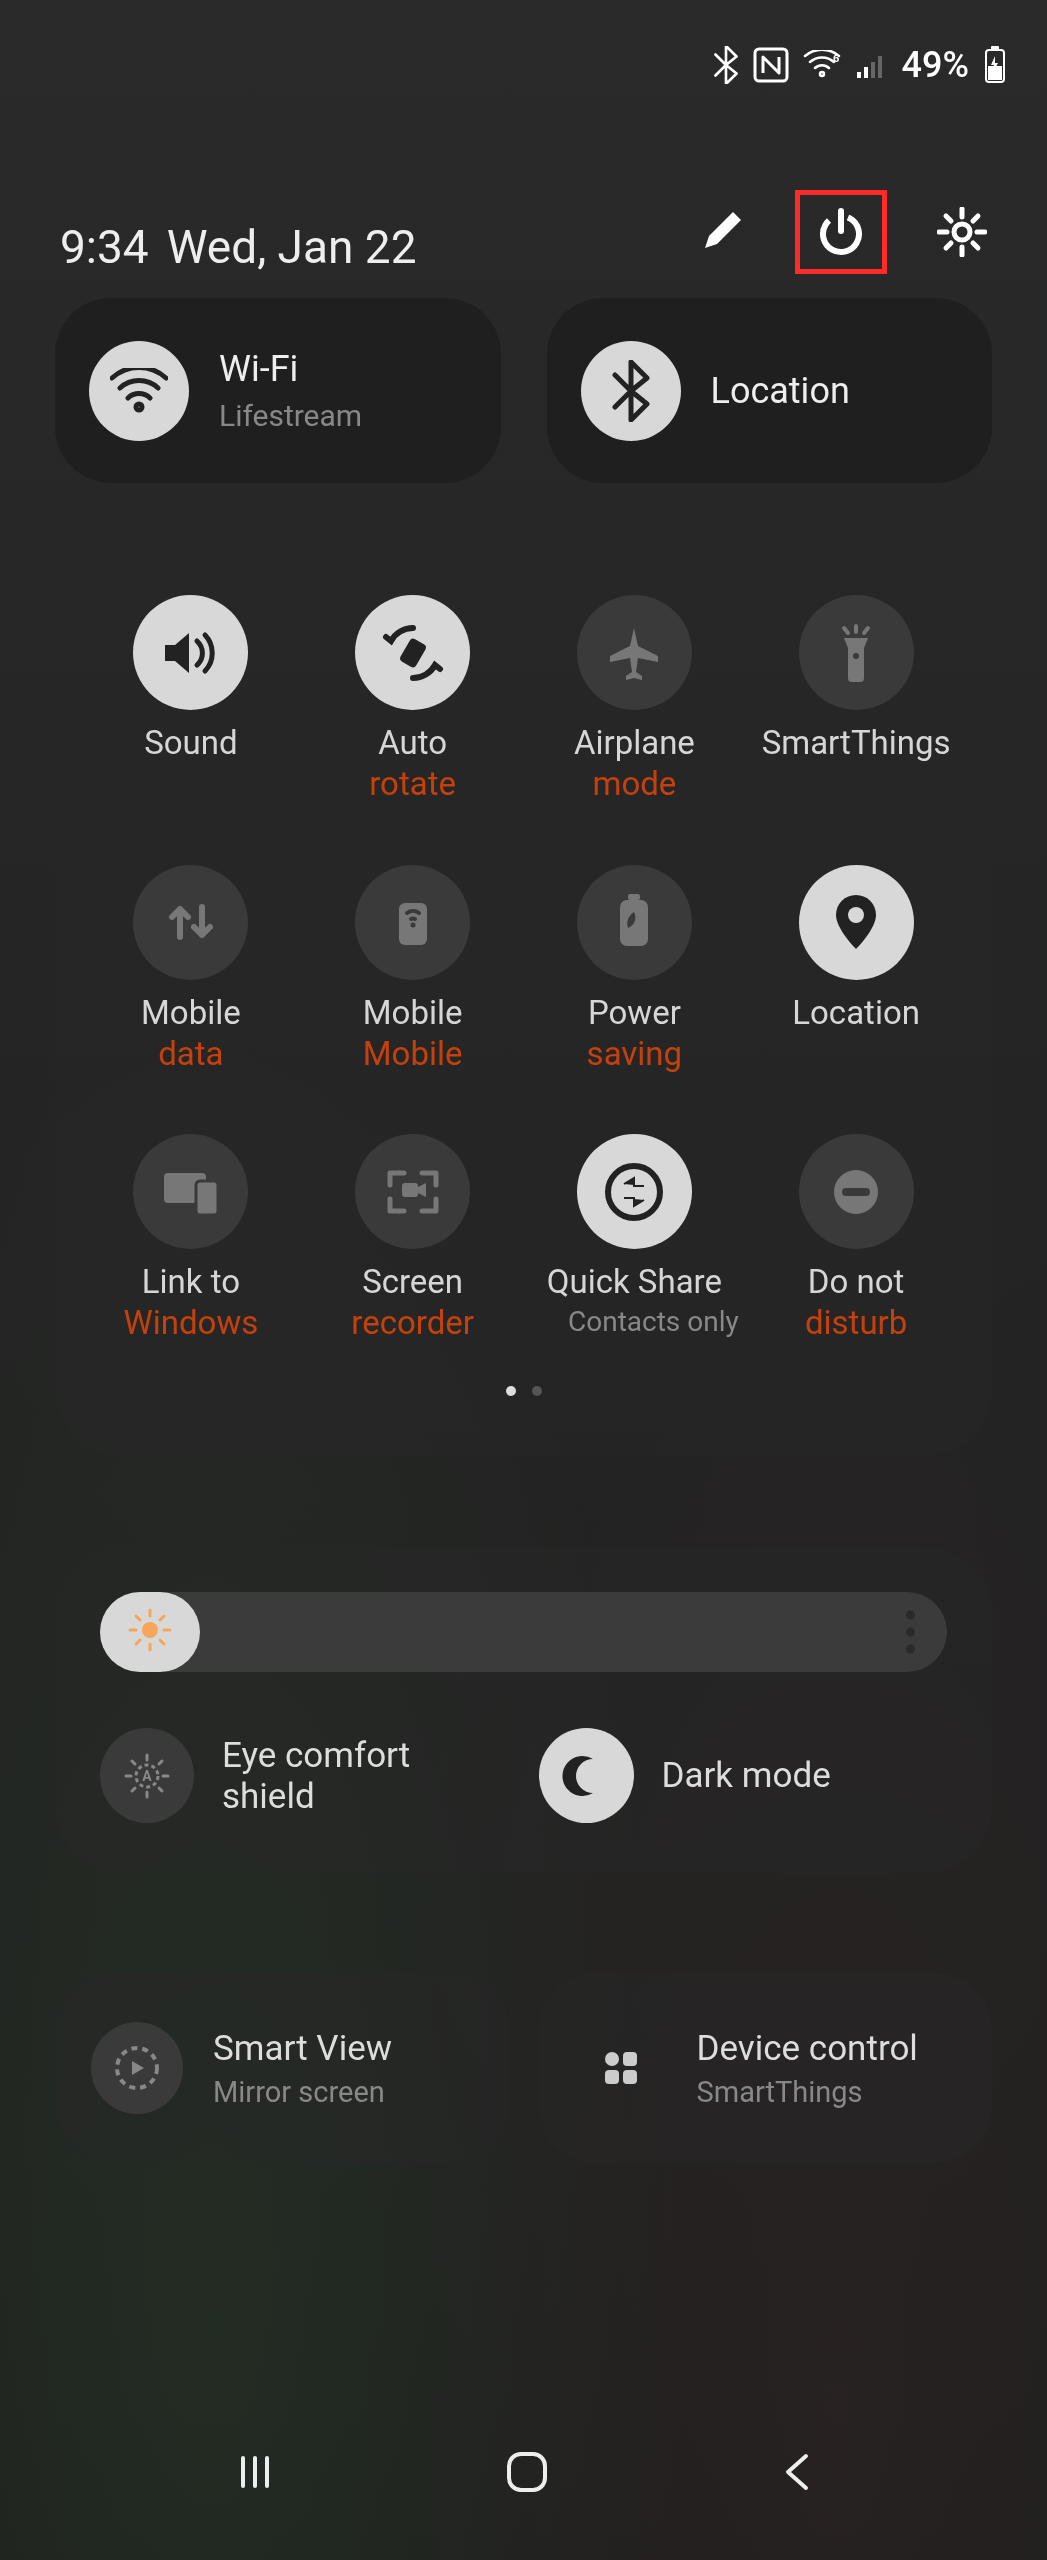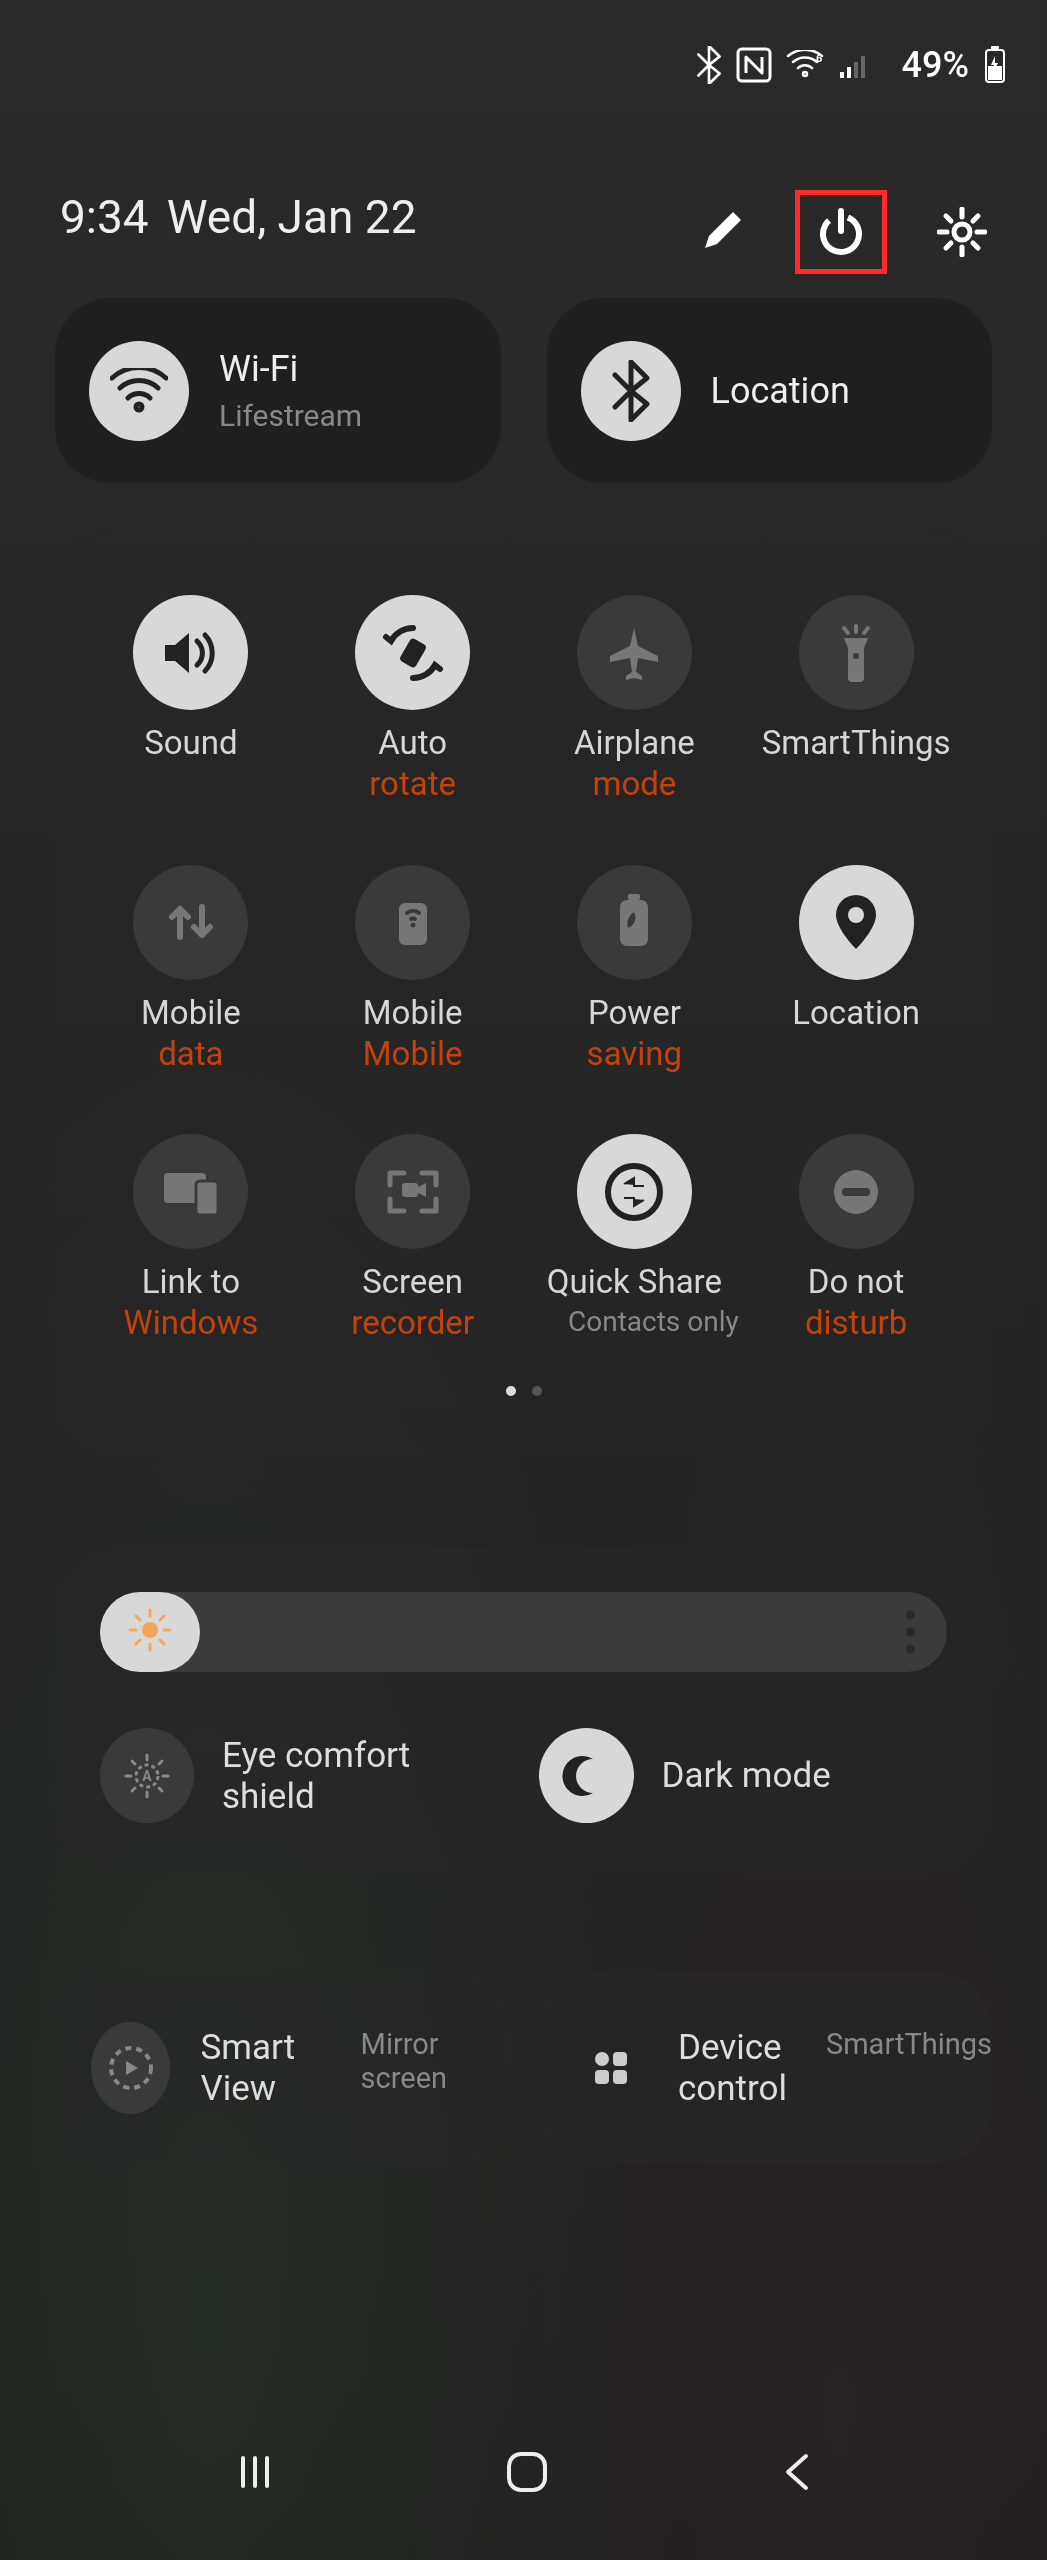--- a/index.html
+++ b/index.html
@@ -20,28 +20,28 @@
     top: 0; left: 0; right: 0;
     height: 130px;
     display: flex;
     align-items: center;
     justify-content: flex-end;
     padding: 0 40px 0 40px;
     gap: 16px;
   }
   .status-bar .icons { display: flex; align-items: center; gap: 14px; }
   .status-bar svg { display: block; }
-  .status-bar .batt { font-size: 36px; font-weight: 500; color: #fff; margin-left: 18px; }
+  .status-bar .batt { font-size: 36px; font-weight: 500; color: #fff; margin-left: 1px; }
 
   
   .header-row {
     position: absolute;
     top: 190px; left: 60px; right: 60px;
     display: flex;
-    align-items: flex-start;
+    align-items: flex-end;
     justify-content: space-between;
   }
   .clock { display: flex; align-items: baseline; gap: 18px; color: #eee; }
   .clock .time { font-size: 46px; font-weight: 400; }
   .clock .date { font-size: 46px; font-weight: 400; }
   .header-actions { display: flex; align-items: center; gap: 50px; }
   .header-actions .power-wrap {
     border: 5px solid #ff2a2a;
     padding: 10px 14px;
     display: flex; align-items: center; justify-content: center;
@@ -178,21 +178,21 @@
     align-items: center;
     padding-left: 36px;
     gap: 30px;
   }
   .bottom-tile .circle {
     width: 92px; height: 92px; border-radius: 50%;
     background: #3a3a3a;
     display: flex; align-items: center; justify-content: center;
   }
   .bottom-tile .circle.transparent { background: transparent; }
-  .bottom-tile .texts { display: flex; flex-direction: row; gap: 6px; }
+  .bottom-tile .texts { display: flex; flex-direction: column; gap: 6px; }
   .bottom-tile .title { font-size: 35px; color: #ddd; }
   .bottom-tile .sub   { font-size: 29px; color: #888; }
 
   
   .nav-bar {
     position: absolute;
     bottom: 48px; left: 0; right: 0;
     height: 80px;
     display: flex;
     justify-content: space-around;

